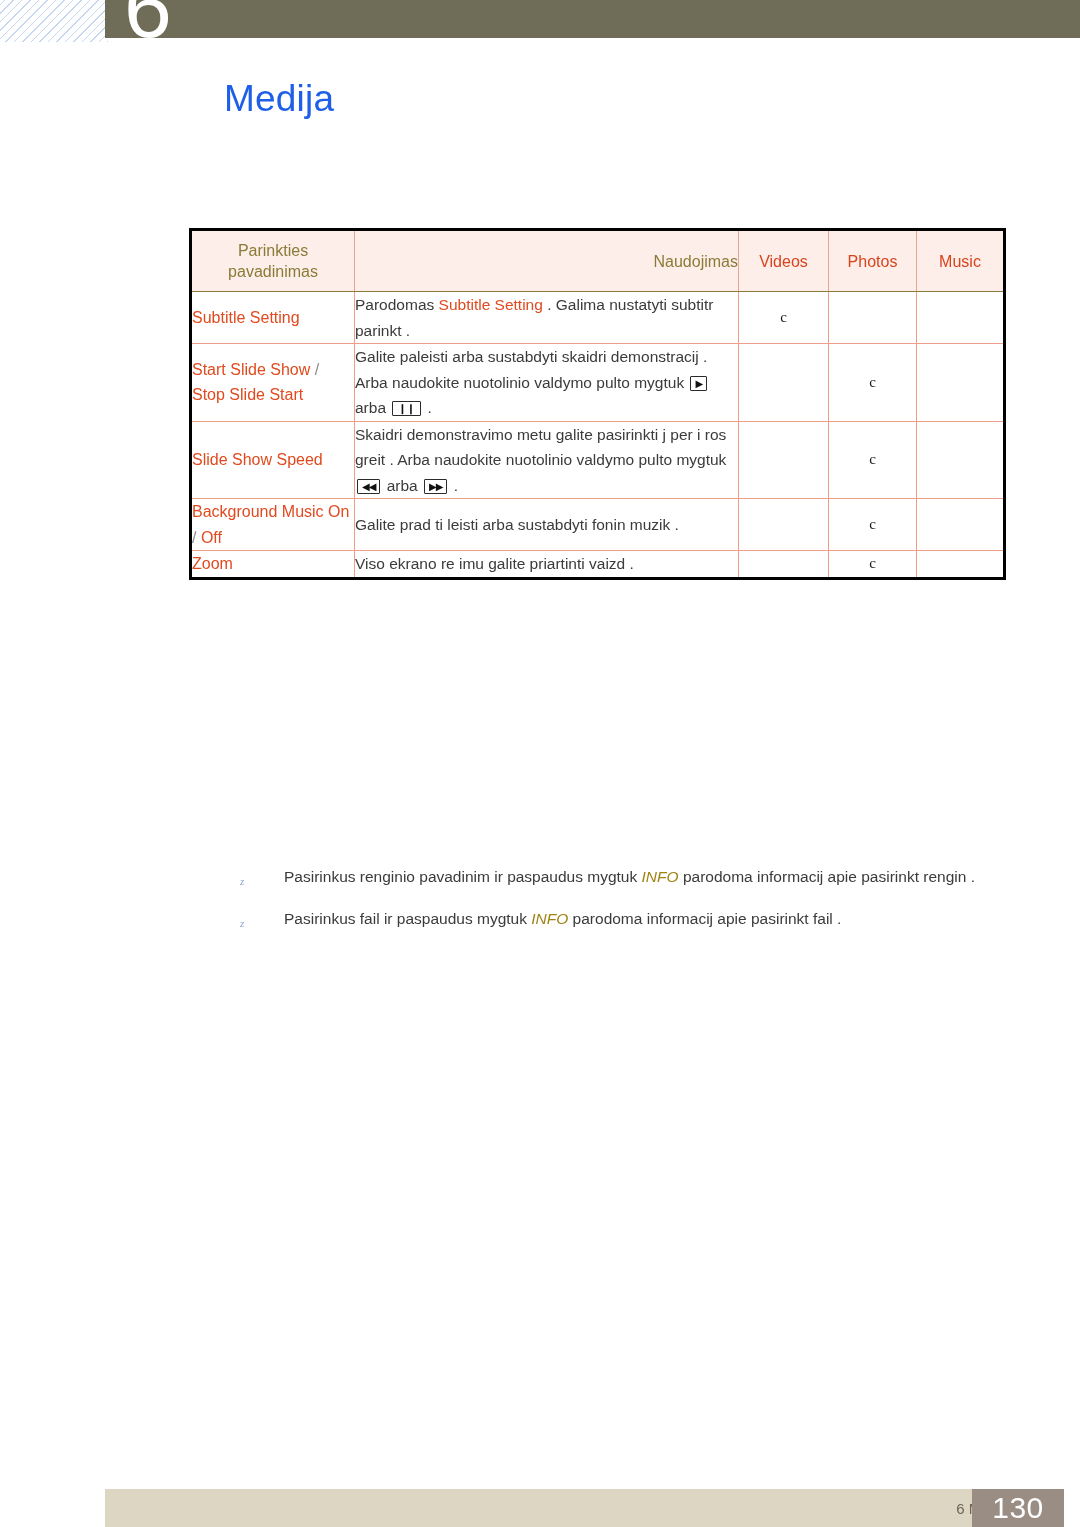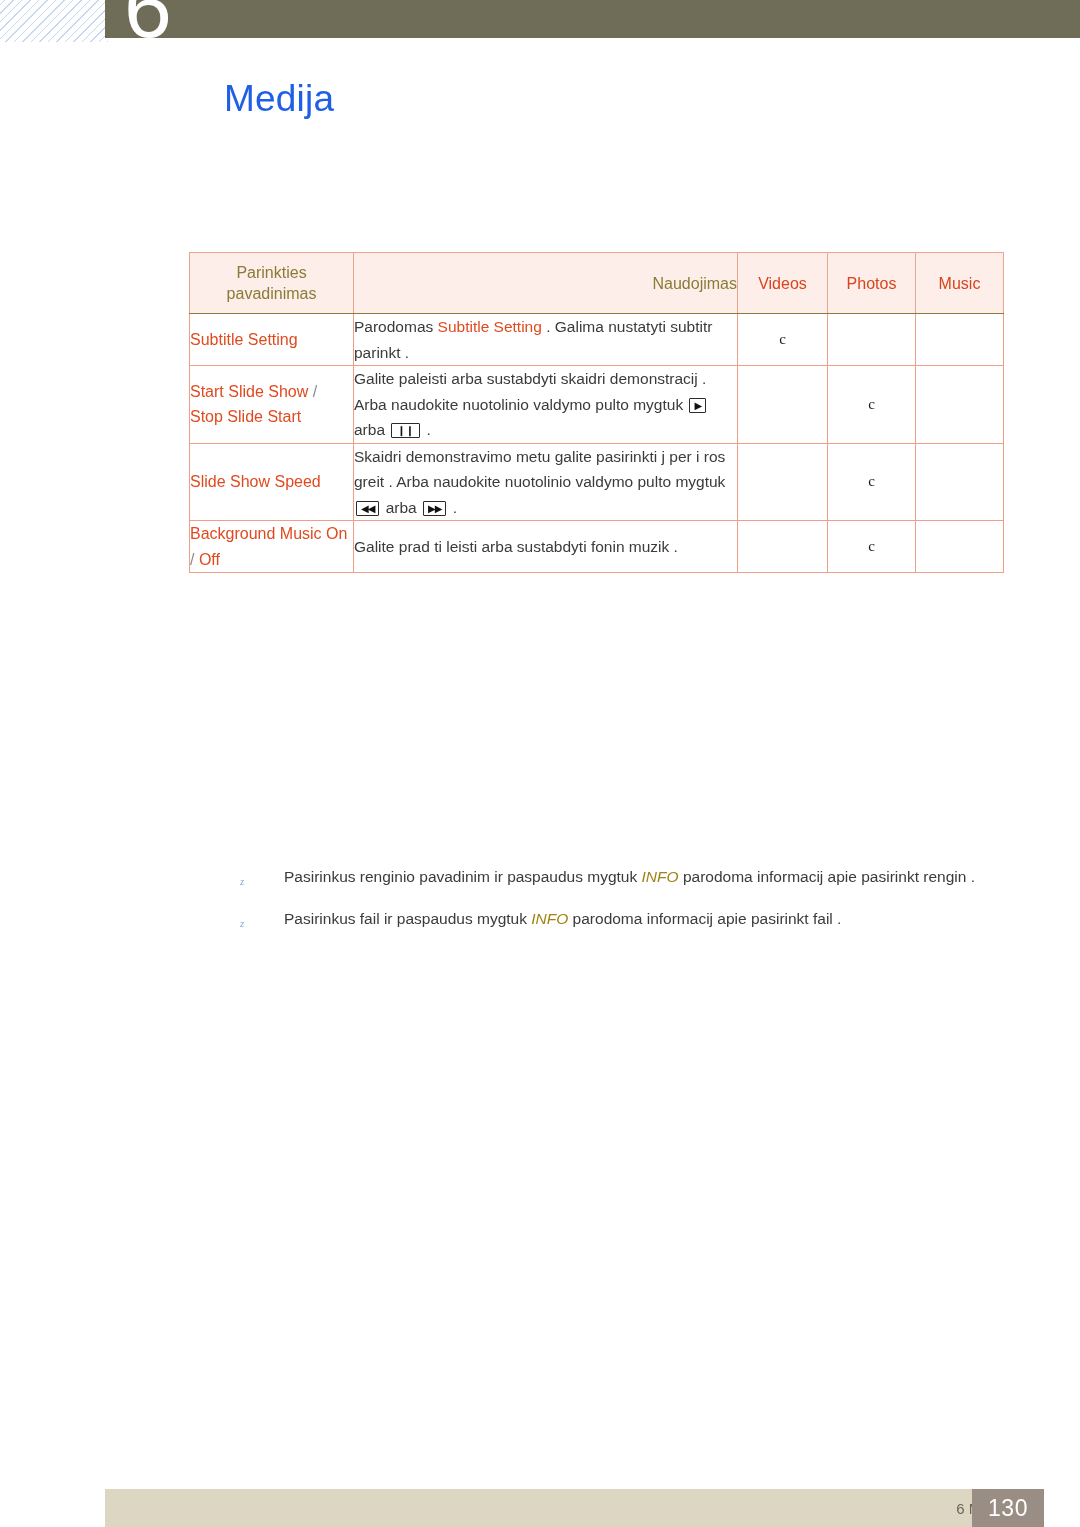--- a/index.html
+++ b/index.html
@@ -90,21 +90,21 @@
   #spec-table col.c-videos { width: 90px;  }
   #spec-table col.c-photos { width: 88px;  }
   #spec-table col.c-music  { width: 88px;  }
 
   #spec-table th, #spec-table td {
     border: 1px solid #ef9f87;
     vertical-align: middle;
     padding: 0;
   }
   
-  #spec-table { border: 1px solid #000000; margin-top: 24px; }
+  #spec-table { border: 3px solid #000000; }
   #spec-table thead th {
     background: #fdeeea;
     border-color: #e9a68e;
     color: #d8441c;
     text-align: center;
     font-weight: 400;
     font-size: 16px;
     line-height: 21px;
     height: 60px;
   }
@@ -203,25 +203,25 @@
     position: absolute;
     right: 67px;
     top: 1500px;
     font-size: 15px;
     color: #6e6455;
   }
   #footer-page {
     position: absolute;
     left: 972px;
     top: 1489px;
-    width: 72px;
+    width: 92px;
     height: 38px;
     background: #9a8d83;
     color: #ffffff;
-    font-size: 23px;
+    font-size: 30px;
     line-height: 38px;
     text-align: center;
     letter-spacing: 0.5px;
   }
 </style>
 </head>
 <body>
 
 <div id="hatch"></div>
 <div id="topbar"></div>
@@ -272,20 +272,27 @@
         <td class="cell-mark">c</td>
         <td class="cell-mark"></td>
       </tr>
       <tr>
         <td class="cell-name"><span class="hl">Background Music On</span><span class="sep"> / </span><span class="hl">Off</span></td>
         <td class="cell-desc"><span>Galite prad ti leisti arba sustabdyti fonin  muzik .</span></td>
         <td class="cell-mark"></td>
         <td class="cell-mark">c</td>
         <td class="cell-mark"></td>
       </tr>
+      <tr>
+        <td class="cell-name"><span class="hl">Zoom</span></td>
+        <td class="cell-desc"><span>Viso ekrano re imu galite priartinti vaizd .</span></td>
+        <td class="cell-mark"></td>
+        <td class="cell-mark">c</td>
+        <td class="cell-mark"></td>
+      </tr>
     </tbody>
 </table>
 
 <div id="notes">
     <div class="note"><span class="bullet">z</span><span>Pasirinkus  renginio pavadinim  ir paspaudus mygtuk </span><span class="info">INFO</span><span> parodoma informacij  apie pasirinkt  rengin .</span></div>
     <div class="note"><span class="bullet">z</span><span>Pasirinkus fail  ir paspaudus mygtuk  </span><span class="info">INFO</span><span> parodoma informacij  apie pasirinkt  fail .</span></div>
   </div>
 
 <div id="footer-bar"></div>
 <div id="footer-label">6 Medija</div>

